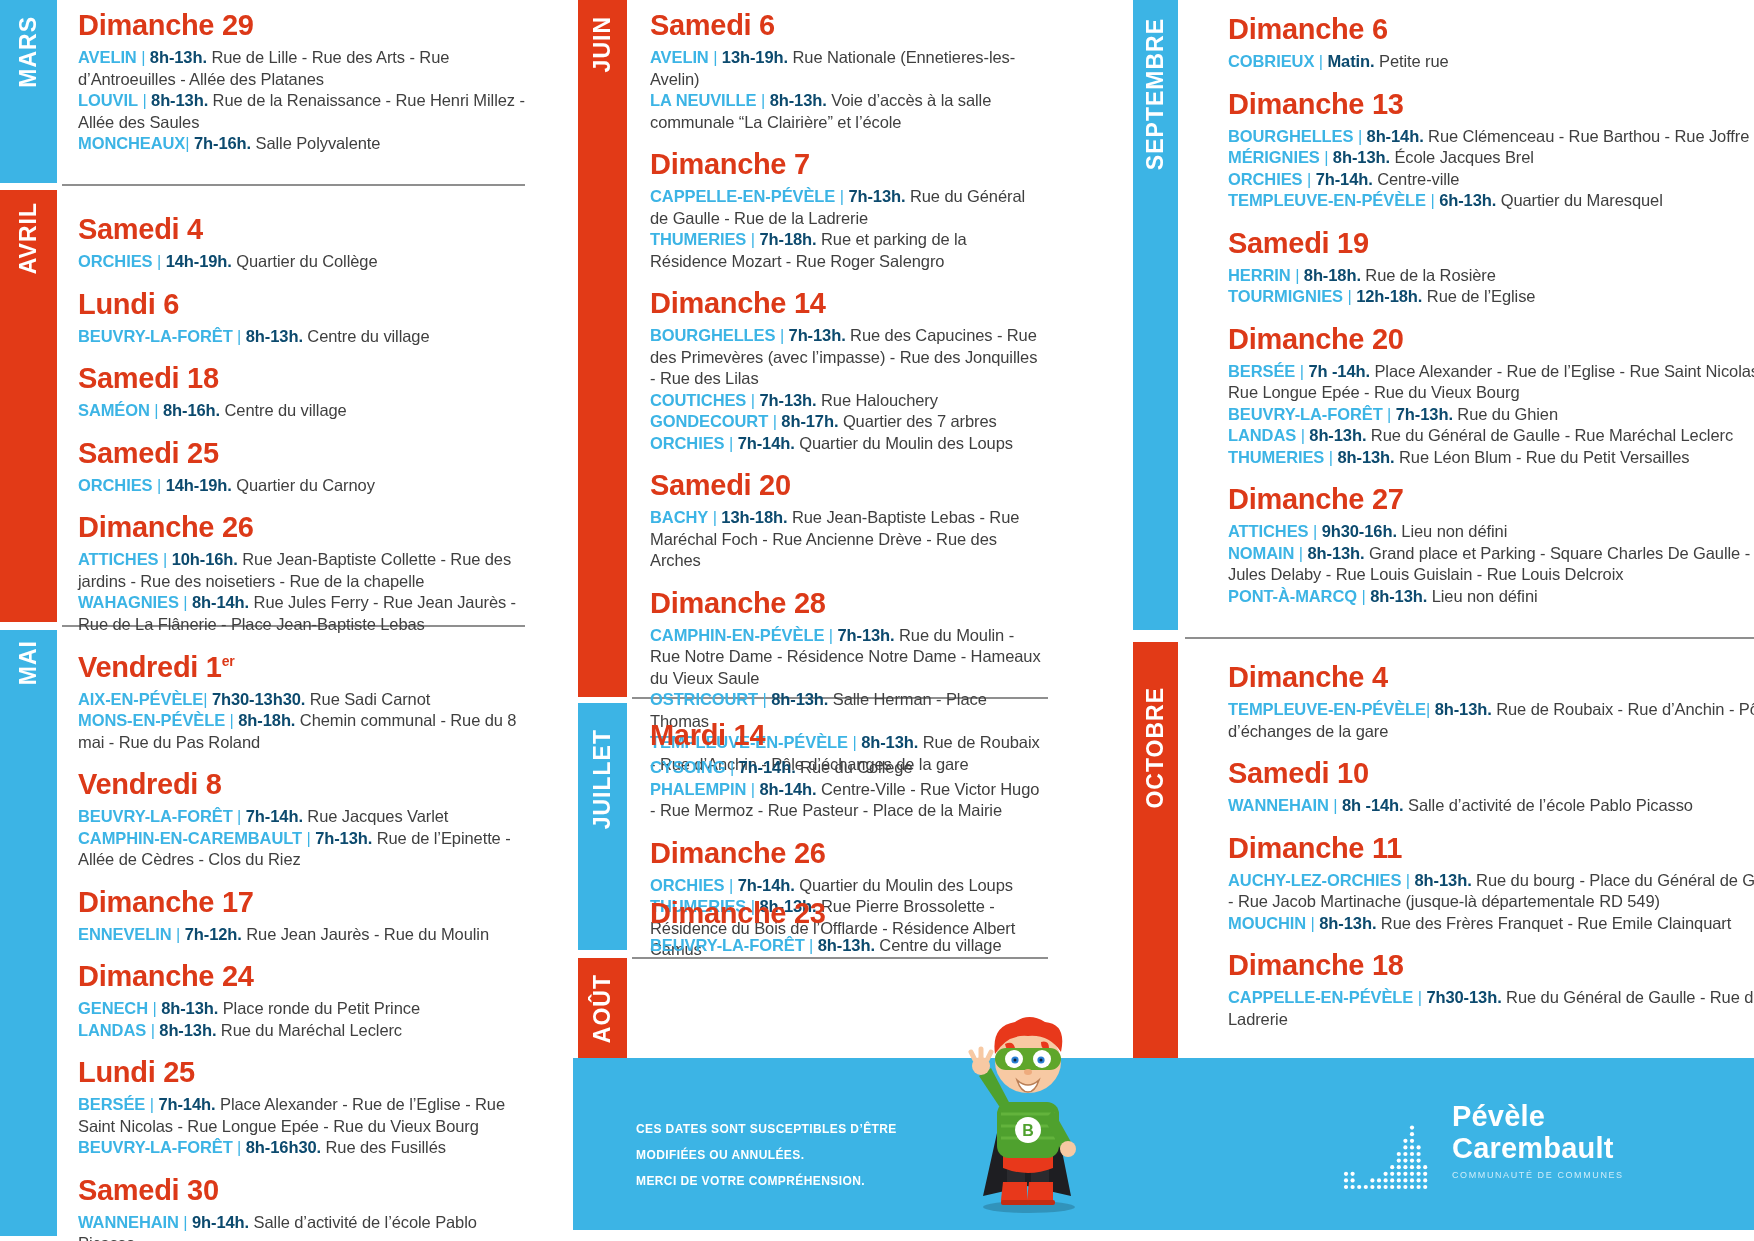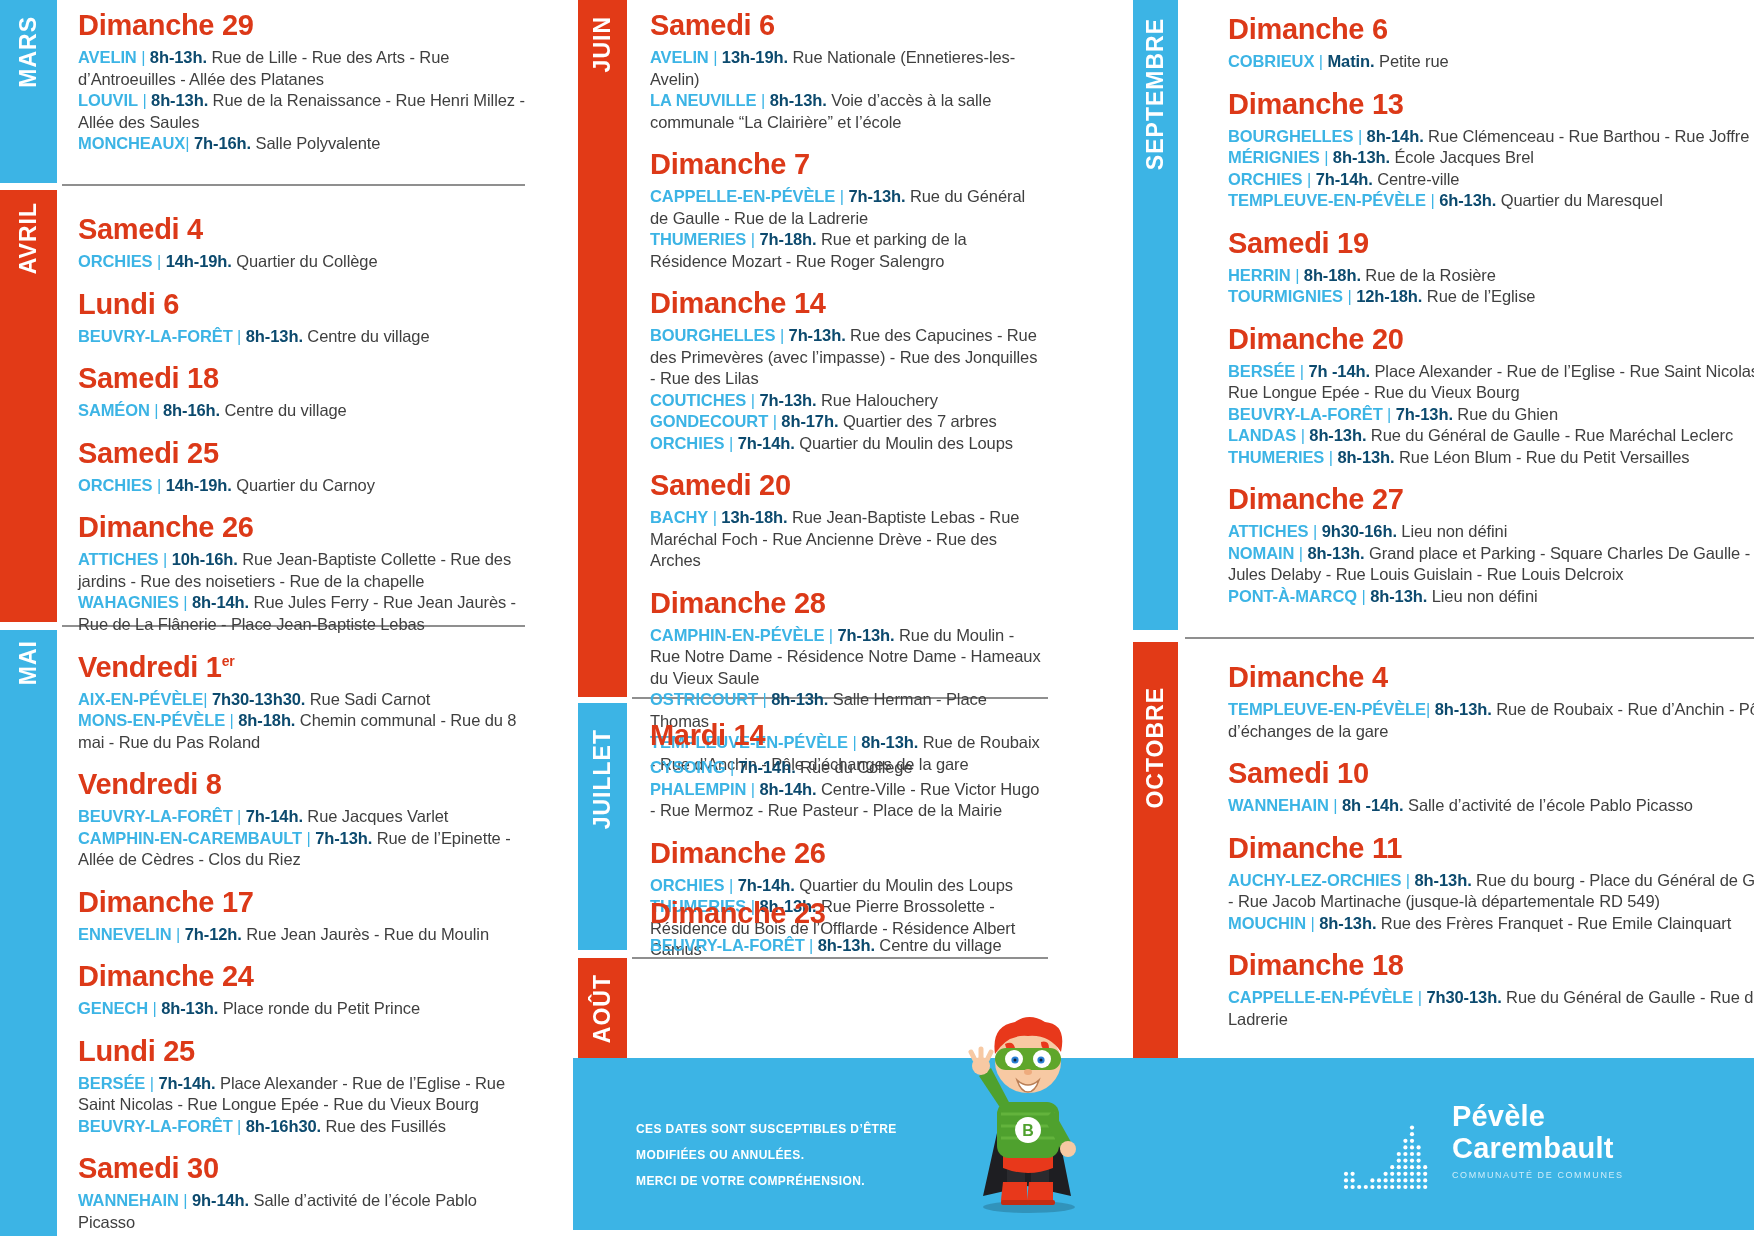--- a/index.html
+++ b/index.html
@@ -113,20 +113,21 @@
         <h3>Vendredi 1<sup>er</sup></h3>
         <p class="entry"><span class="town">AIX-EN-PÉVÈLE</span><span class="pipe">| </span><b class="time">7h30-13h30.</b><span class="place"> Rue Sadi Carnot</span></p>
         <p class="entry"><span class="town">MONS-EN-PÉVÈLE</span><span class="pipe"> | </span><b class="time">8h-18h.</b><span class="place"> Chemin communal - Rue du 8 mai - Rue du Pas Roland</span></p>
         <h3>Vendredi 8</h3>
         <p class="entry"><span class="town">BEUVRY-LA-FORÊT</span><span class="pipe"> | </span><b class="time">7h-14h.</b><span class="place"> Rue Jacques Varlet</span></p>
         <p class="entry"><span class="town">CAMPHIN-EN-CAREMBAULT</span><span class="pipe"> | </span><b class="time">7h-13h.</b><span class="place"> Rue de l’Epinette - Allée de Cèdres - Clos du Riez</span></p>
         <h3>Dimanche 17</h3>
         <p class="entry"><span class="town">ENNEVELIN</span><span class="pipe"> | </span><b class="time">7h-12h.</b><span class="place"> Rue Jean Jaurès - Rue du Moulin</span></p>
         <h3>Dimanche 24</h3>
         <p class="entry"><span class="town">GENECH</span><span class="pipe"> | </span><b class="time">8h-13h.</b><span class="place"> Place ronde du Petit Prince</span></p>
+        <p class="entry"><span class="town">LANDAS</span><span class="pipe"> | </span><b class="time">8h-13h.</b><span class="place"> Rue du Maréchal Leclerc</span></p>
         <h3>Lundi 25</h3>
         <p class="entry"><span class="town">BERSÉE</span><span class="pipe"> | </span><b class="time">7h-14h.</b><span class="place"> Place Alexander - Rue de l’Eglise - Rue Saint Nicolas - Rue Longue Epée - Rue du Vieux Bourg</span></p>
         <p class="entry"><span class="town">BEUVRY-LA-FORÊT</span><span class="pipe"> | </span><b class="time">8h-16h30.</b><span class="place"> Rue des Fusillés</span></p>
         <h3>Samedi 30</h3>
         <p class="entry"><span class="town">WANNEHAIN</span><span class="pipe"> | </span><b class="time">9h-14h.</b><span class="place"> Salle d’activité de l’école Pablo Picasso</span></p>
       </section>
     </div>
   <div class="col" id="col1">
       <section class="month-section" style="height: 700px; padding-top: 8px;">
         <h3>Samedi 6</h3>

